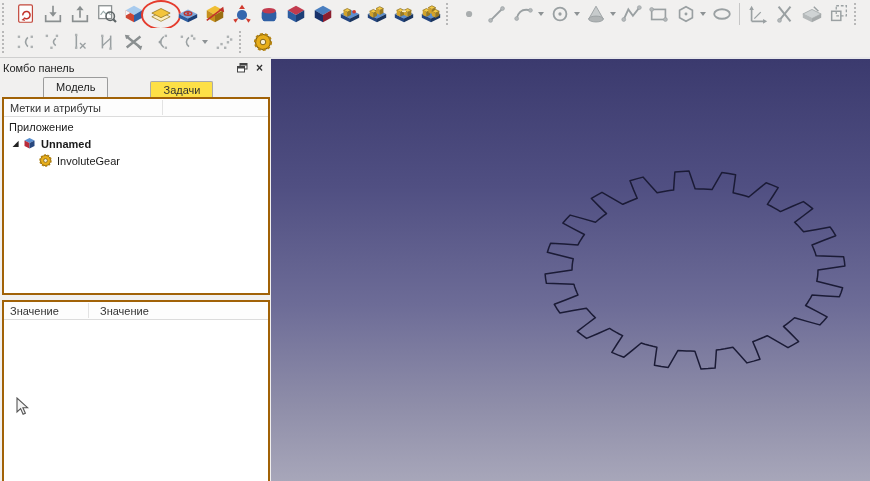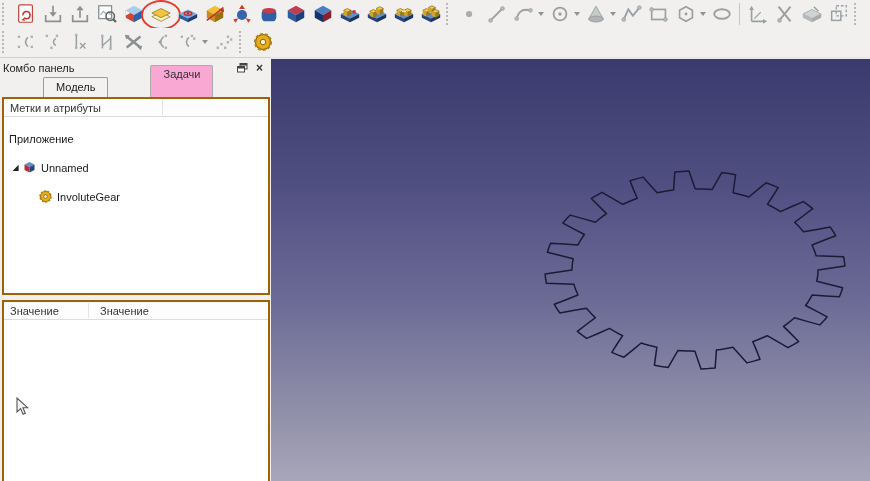--- a/index.html
+++ b/index.html
@@ -18,36 +18,36 @@
   .annot{position:absolute;left:-6px;top:-1px;width:36px;height:26px;border:2px solid #e53c2e;border-radius:50%;pointer-events:none;}
 
   
   #combo{position:absolute;left:0;top:58px;width:270px;height:423px;background:#f1f0ef;}
   #combo-titlebar{height:17px;display:flex;align-items:center;padding:1px 3px 0 3px;}
   #combo-title{font-size:11px;color:#222;flex:1;}
   .win-btn{width:15px;height:14px;display:flex;align-items:center;justify-content:center;margin-left:2px;}
   #tabs{display:flex;align-items:flex-end;height:21px;padding-left:3px;}
   .tab{font-size:11px;color:#222;padding:3px 12px 3px 12px;border:1px solid #9b9b9b;border-bottom:none;border-radius:2px 2px 0 0;margin-right:2px;margin-left:40px;}
   .tab.active{background:#f3f2f1;position:relative;z-index:2;height:13px;}
-  .tab.inactive{background:#f9a8d4;border-color:#aaa;height:11px;padding-top:2px;padding-bottom:18px;color:#333;}
+  .tab.inactive{background:#fde047;border-color:#aaa;height:11px;padding-top:2px;padding-bottom:2px;color:#333;}
 
   .panel-box{position:absolute;left:2px;width:264px;background:#ffffff;border:2px solid #a16207;}
   #tree-box{top:39px;height:194px;}
   #prop-box{top:242px;height:181px;}
   .box-header{display:flex;height:17px;border-bottom:1px solid #dcdcdc;background:#fdfdfd;font-size:11px;color:#333;align-items:center;position:relative;}
   .box-header .col1{padding-left:6px;}
   #tree-box .hdr-div{position:absolute;left:158px;top:1px;bottom:1px;width:1px;background:#e3e3e3;}
   #prop-box .col1{width:84px;}
   #prop-box .hdr-div{position:absolute;left:84px;top:1px;bottom:1px;width:1px;background:#e3e3e3;}
 
-  .tree-row{display:flex;align-items:center;height:15px;font-size:11px;color:#1a1a1a;margin-top:14px;}
+  .tree-row{display:flex;align-items:center;height:15px;font-size:11px;color:#1a1a1a;margin-top:2px;}
   .tree-row .expander{width:9px;font-size:8px;color:#222;line-height:9px;margin-right:2px;text-align:center;}
   .tree-row .ticon{width:15px;height:15px;margin-right:4px;flex:none;}
   .tree-row .ticon svg{display:block;}
-  .bold{font-weight:normal;}
+  .bold{font-weight:bold;}
 
   
   #viewport{position:absolute;left:271px;top:57px;width:599px;height:424px;
     border-top:2px solid #e7e7ea;
     background:linear-gradient(to bottom,#3b3a6e 0%,#504f82 30%,#6d6c97 58%,#8f8ea9 82%,#a8a7ba 100%);}
   #gear-svg{position:absolute;left:0;top:0;}
 
   
   #cursor{position:absolute;left:16px;top:397px;pointer-events:none;z-index:50;}
 </style>

